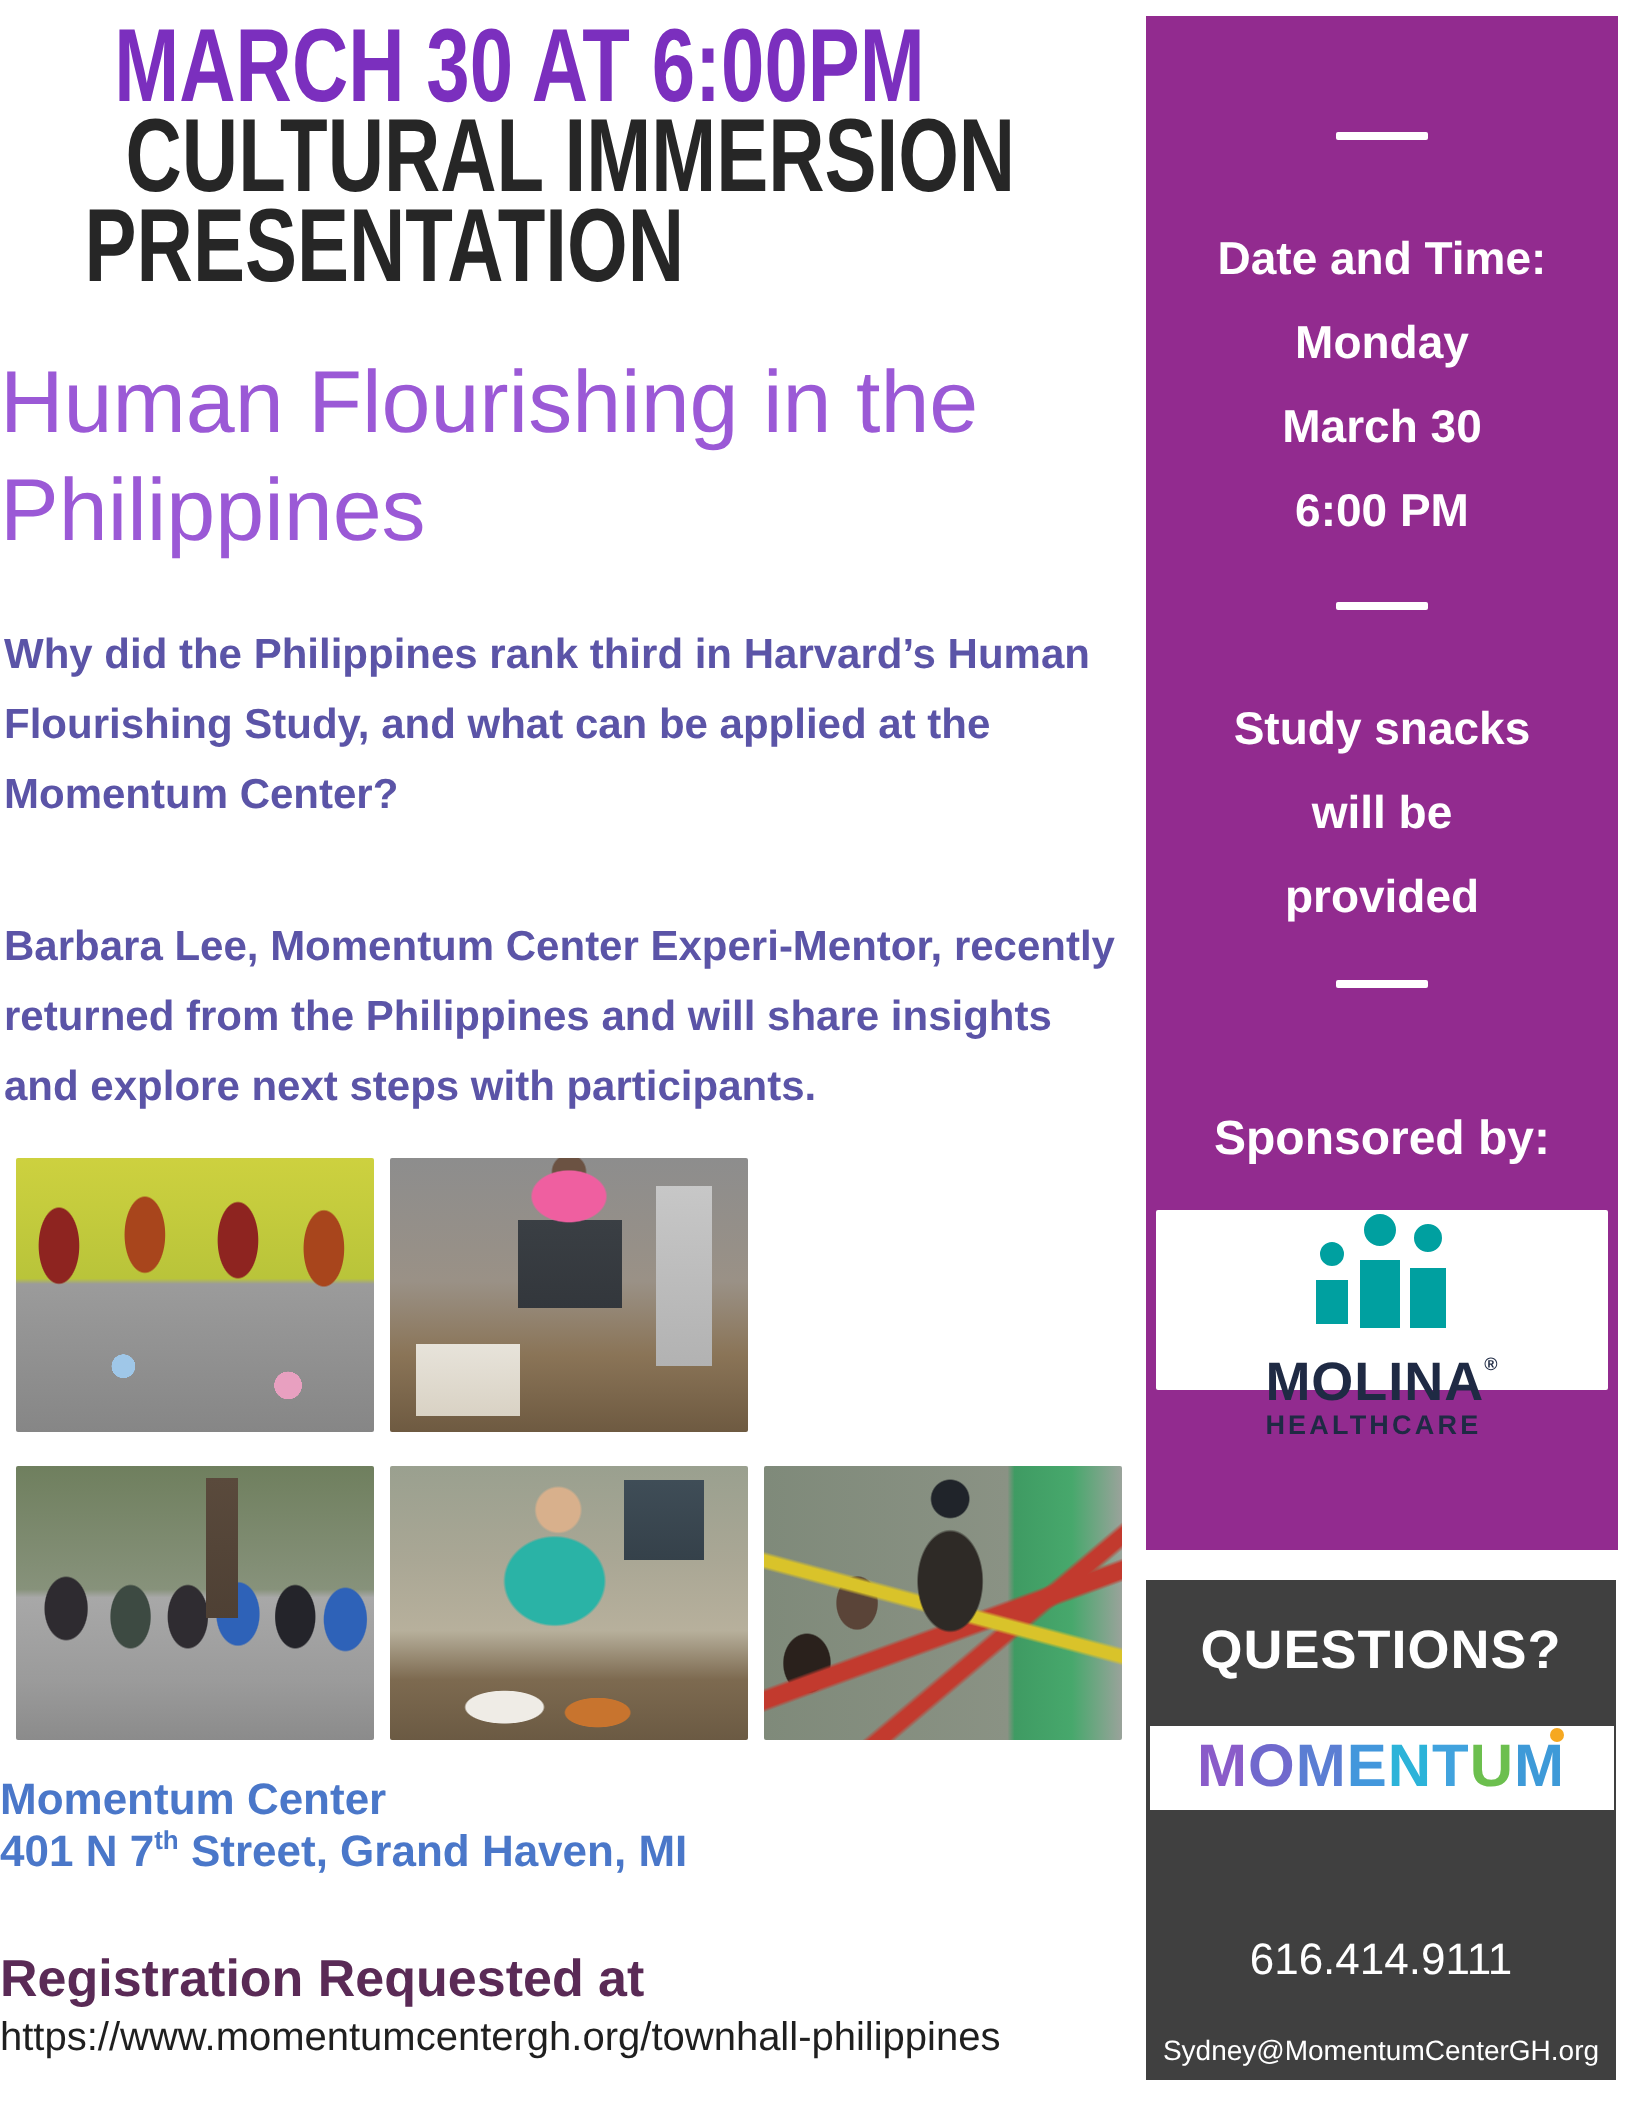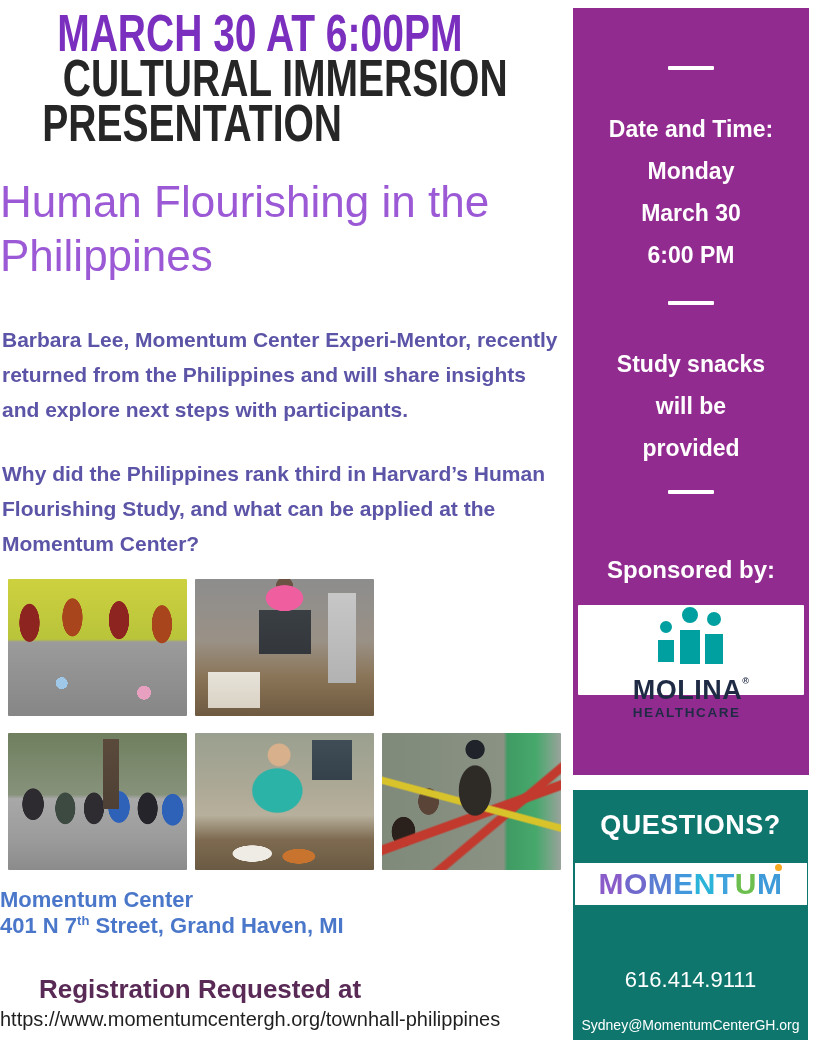--- a/index.html
+++ b/index.html
@@ -76,30 +76,30 @@
       radial-gradient(ellipse 22px 34px at 52% 42%, #2e2a26 72%, transparent 76%),
       linear-gradient(15deg, transparent 46%, #d9c32a 47% 50%, transparent 51%),
       linear-gradient(160deg, transparent 55%, #c23a2e 56% 60%, transparent 61%),
       linear-gradient(140deg, transparent 62%, #c23a2e 63% 66%, transparent 67%),
       radial-gradient(ellipse 16px 20px at 12% 72%, #2a211c 72%, transparent 76%),
       radial-gradient(ellipse 14px 18px at 26% 50%, #5a4438 72%, transparent 76%),
       linear-gradient(90deg,#7f8a7a 0%,#8a9284 68%,#3f9b63 70%,#47a86c 86%,#9aa39b 100%);}
   
   .venue{margin-top:17px;font-size:22px;font-weight:bold;color:#4a77c9;line-height:1.2;}
   .venue sup{font-size:13px;}
-  .registration-heading{margin-top:34px;font-size:26px;font-weight:bold;color:#5a2a56;padding-left:39px;}
+  .registration-heading{margin-top:34px;font-size:26px;font-weight:bold;color:#5a2a56;}
   .registration-url{margin-top:3px;font-size:20px;color:#1f1f1f;}
   
   .sidebar-details{
     position:absolute;left:573px;top:8px;width:236px;height:767px;
     background:#922b8f;color:#ffffff;display:flex;flex-direction:column;align-items:center;
   }
   .sidebar-questions{
     position:absolute;left:573px;top:790px;width:235px;height:250px;
-    background:#0f766e;color:#ffffff;display:flex;flex-direction:column;align-items:center;
+    background:#404040;color:#ffffff;display:flex;flex-direction:column;align-items:center;
   }
   .sb-heading{font-size:29px;font-weight:bold;margin-top:16px;letter-spacing:.5px;}
   .divider{width:46px;height:4px;background:#ffffff;border-radius:1px;}
   .d1{margin-top:58px;}
   .d2{margin-top:34px;}
   .d3{margin-top:30px;}
   .sb-line{font-size:23px;font-weight:bold;line-height:1;}
   .mt48{margin-top:48px;} .mt19{margin-top:19px;}
   .sponsor-label{font-size:24px;font-weight:bold;margin-top:62px;}
   .molina-box{
@@ -128,23 +128,23 @@
   <div class="main-col">
 
     <div class="headline">
       <span class="impact headline-date">MARCH 30 AT 6:00PM</span><br>
       <span class="impact headline-black">CULTURAL IMMERSION</span><br>
       <span class="impact headline-black">PRESENTATION</span>
     </div>
 
     <div class="flyer-title">Human Flourishing in the Philippines</div>
 
+    <div class="para">Why did the Philippines rank third in Harvard’s Human Flourishing Study, and what can be applied at the Momentum Center?</div>
+
     <div class="para para2">Barbara Lee, Momentum Center Experi-Mentor, recently returned from the Philippines and will share insights and explore next steps with participants.</div>
-
-    <div class="para">Why did the Philippines rank third in Harvard’s Human Flourishing Study, and what can be applied at the Momentum Center?</div>
 
     <div class="photo-grid">
       <div class="photo p1" title="Festival dancers in colorful red and yellow costumes on a stage"></div>
       <div class="photo p2" title="Person in pink shirt and apron pouring a drink in a kitchen"></div>
       <div class="photo p3" title="Group of smiling young people gathered in a room near a refrigerator and stairs"></div>
       <div class="photo p4" title="Group of young people sitting together on an outdoor ledge under trees"></div>
       <div class="photo p5" title="Man in teal shirt serving food outdoors"></div>
       <div class="photo p6" title="Street festival crowd with a body-painted performer and red streamers"></div>
     </div>
 

